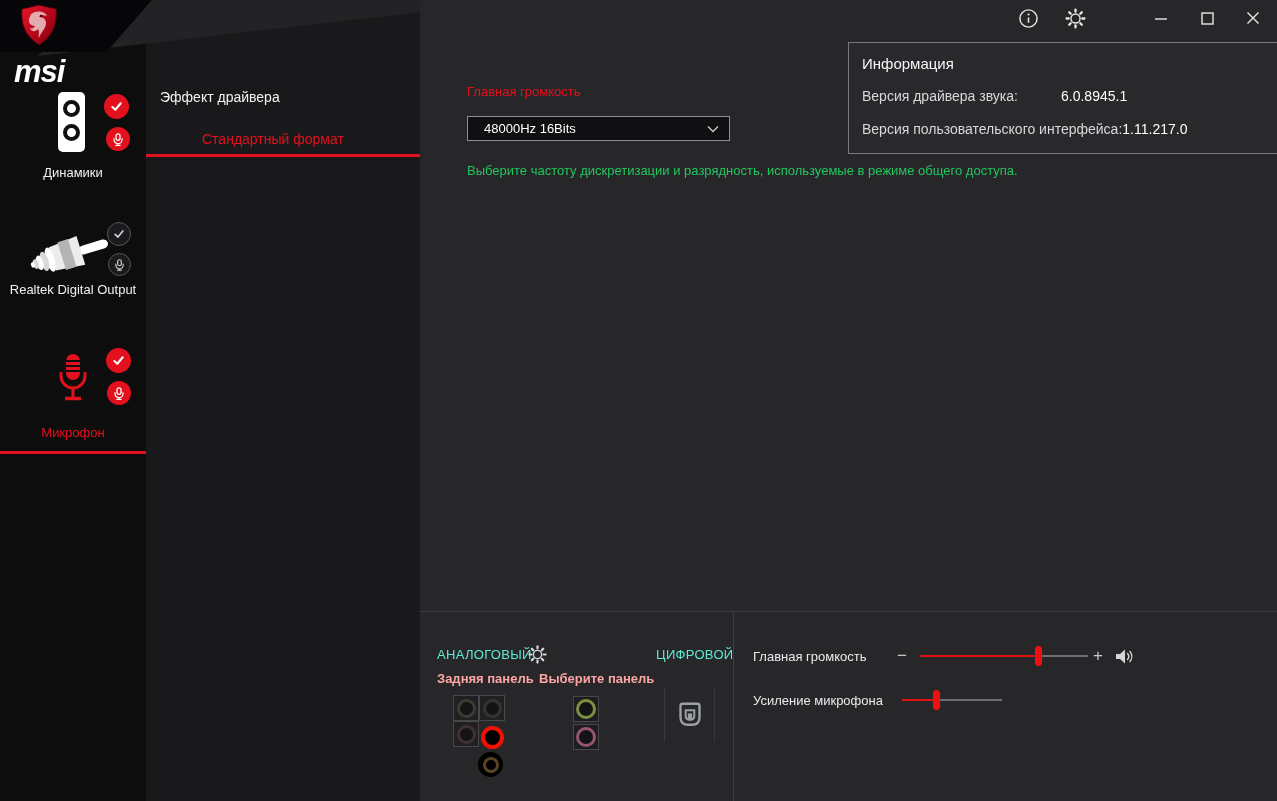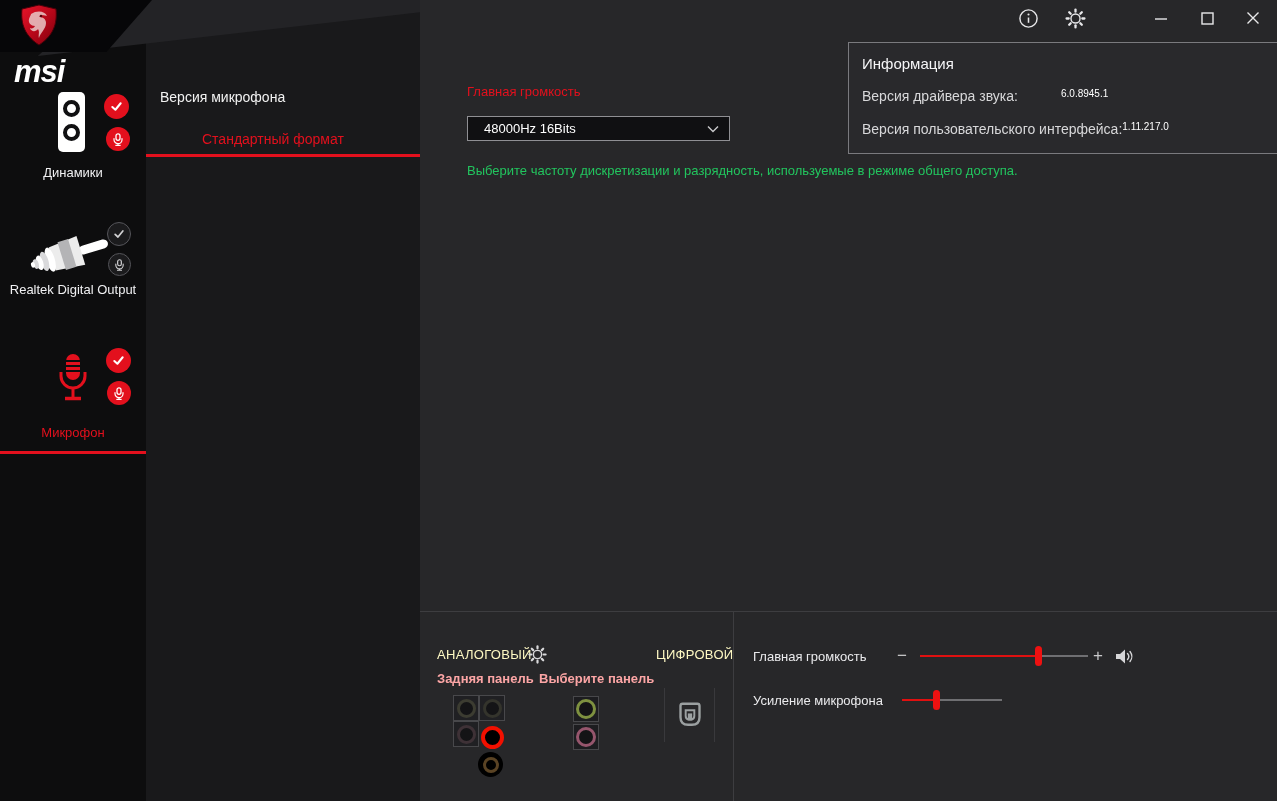--- a/index.html
+++ b/index.html
@@ -35,35 +35,35 @@
   .menu-item.selected { color:#e3101d;margin-left:42px; }
 
   
   .tbtn { position:absolute; width:32px; height:32px; display:flex; align-items:center; justify-content:center; }
 
   
   .info-panel { position:absolute; left:428px; top:42px; width:436px; height:112px;
                 background:#29292c; border:1px solid #7a7a7e; }
   .info-title { position:absolute; left:13px; top:12px; font-size:15px; color:#f5f5f7; }
   .info-row-label { font-size:14px; color:#d8d8da; white-space:nowrap; }
-  .info-row-value { font-size:10px; color:#ffffff; white-space:nowrap; }
+  .info-row-value { font-size:14px; color:#ffffff; white-space:nowrap; }
 
   
   .section-title { position:absolute; left:47px; top:84px; font-size:13px; color:#e3101d; }
   .dropdown { position:absolute; left:47px; top:116px; width:263px; height:25px; background:#101012;
               border:1px solid #8f8f93; display:flex; align-items:center; padding:0 10px 0 16px;
               font-size:13px; color:#fff; }
   .dropdown .dd-label { flex:1; }
   .section-desc { position:absolute; left:47px; top:163px; font-size:13px; color:#22c55e; white-space:nowrap; }
 
   
   .hdiv { position:absolute; left:0; top:611px; width:857px; height:1px; background:#3d3d40; }
   .vdiv { position:absolute; left:313px; top:612px; width:1px; height:189px; background:#3d3d40; }
   .svdiv { position:absolute; width:1px; height:54px; top:688px; background:#39393c; }
-  .panel-label { position:absolute; font-size:13px; color:#fef9c3; letter-spacing:.3px; white-space:nowrap; }
+  .panel-label { position:absolute; font-size:13px; color:#5eead4; letter-spacing:.3px; white-space:nowrap; }
   .panel-sub   { position:absolute; font-size:13px; color:#fca5a5; white-space:nowrap;font-weight:bold; }
 
   .jack-cell { position:absolute; width:26px; height:26px; border:1px solid #48484b; background:#202023;
                display:flex; align-items:center; justify-content:center; }
   .ring { width:19px; height:19px; border-radius:50%; border:3px solid #3c3c31; background:#141416; }
   .ring-red { position:absolute; left:61px; top:726px; width:23px; height:23px; border-radius:50%;
               border:4px solid #f21000; background:#000; }
   .ring-r3  { position:absolute; left:58px; top:752px; width:25px; height:25px; border-radius:50%; background:#000;
               display:flex; align-items:center; justify-content:center; }
   .ring-r3 .inner { width:16px; height:16px; border-radius:50%; border:3px solid #5a4324; }
@@ -153,21 +153,21 @@
             <rect x="4" y="0.8" width="4" height="6.5" rx="2" fill="none" stroke="#fff" stroke-width="1.3"></rect>
             <path d="M2 5.5 v1.2 a4 4 0 0 0 8 0 v-1.2 M6 10.7 v1.6 M3.8 12.3 h4.4" stroke="#fff" stroke-width="1.2" fill="none" stroke-linecap="round"></path>
           </svg>
       </div>
       <div class="dev-label" style="top:425px; color:#e3101d;">Микрофон</div>
       <div class="underline-red" style="left:0; top:451px; width:146px; height:3px;"></div>
     </div>
   </div>
 
   <div class="menucol">
-    <div class="menu-item" style="top:89px;">Версия микрофона</div>
+    <div class="menu-item" style="top:89px;">Эффект драйвера</div>
     <div class="menu-item selected" style="top:131px;">Стандартный формат</div>
     <div class="underline-red" style="left:0; top:154px; width:274px; height:3px;"></div>
   </div>
 
   <div class="header">
     <div class="facet-a"></div>
     <div class="logo-banner"></div>
     <div class="logo">
       <svg width="40" height="42" viewBox="0 0 40 42">
         <defs>

